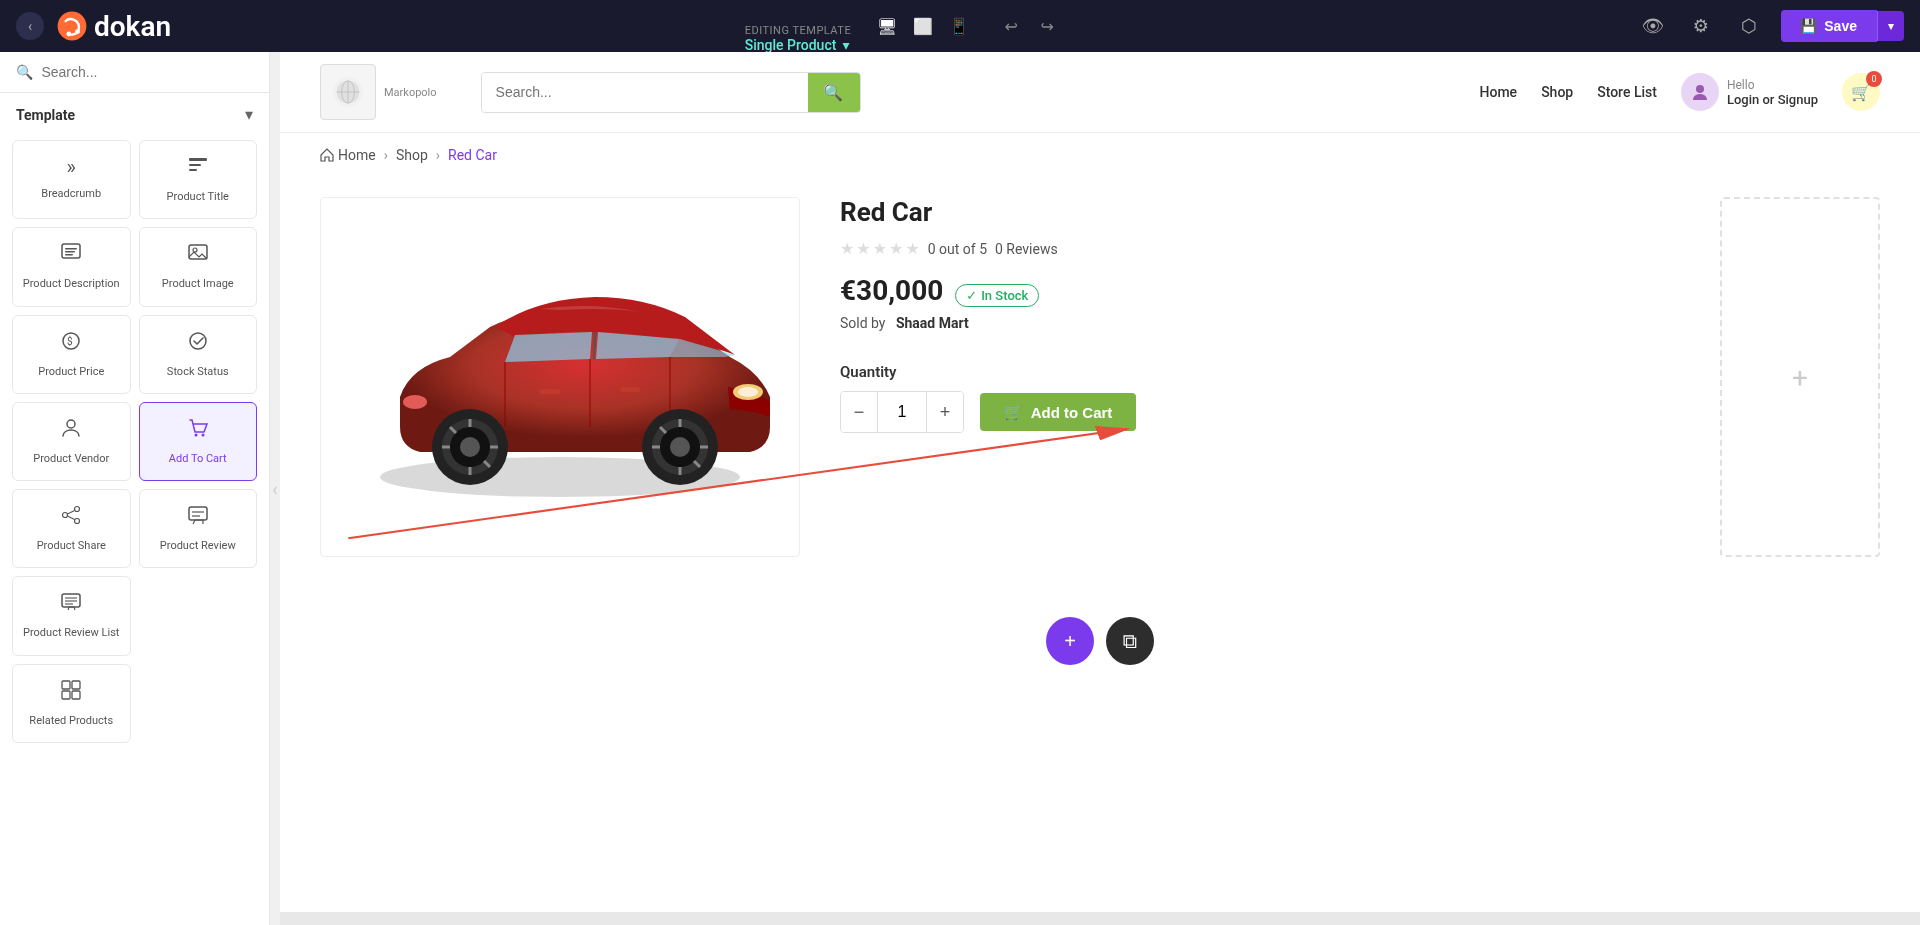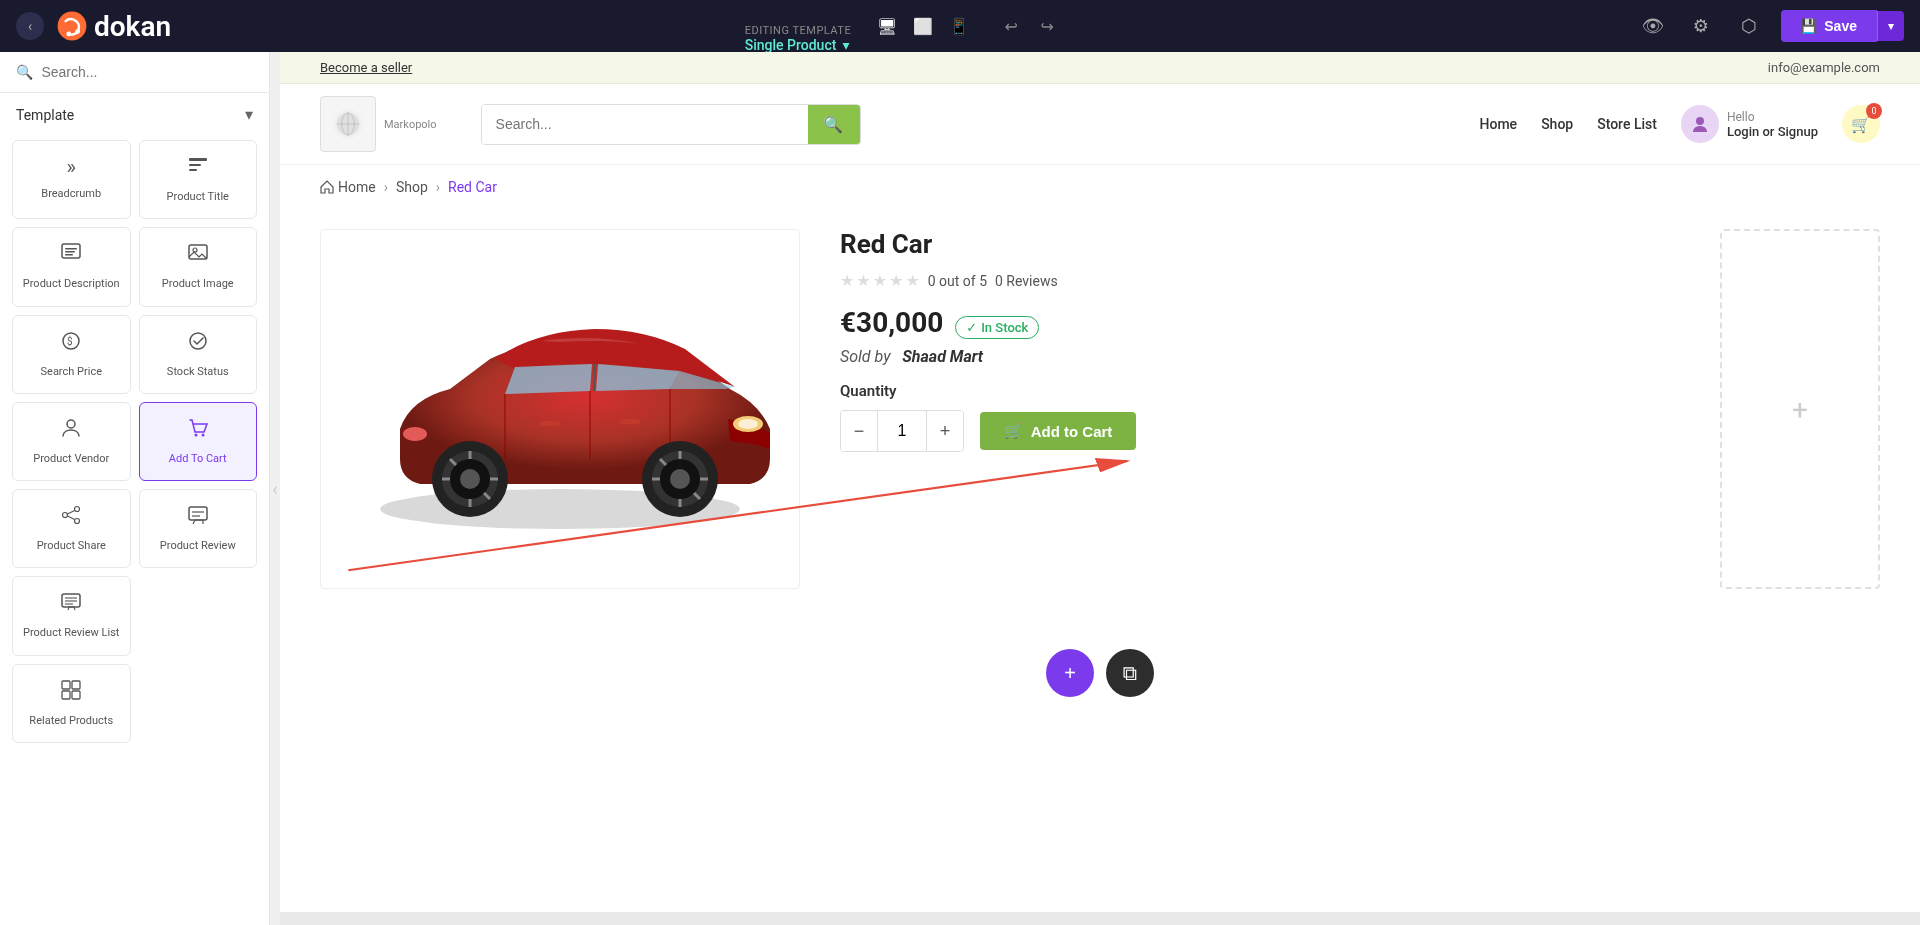--- a/index.html
+++ b/index.html
@@ -73,21 +73,21 @@
       width: 100%; border: none; outline: none; font-size: 14px; color: #666;
       background: transparent;
     }
     .search-row { display: flex; align-items: center; gap: 8px; }
     .search-icon-s { color: #999; font-size: 14px; }
 
     .sidebar-section-header {
       padding: 12px 16px 8px;
       display: flex; align-items: center; justify-content: space-between;
     }
-    .sidebar-section-title { font-size: 14px; font-weight: 400; color: #333; }
+    .sidebar-section-title { font-size: 14px; font-weight: 700; color: #333; }
 
     .sidebar-grid {
       display: grid;
       grid-template-columns: 1fr 1fr;
       gap: 8px;
       padding: 8px 12px;
     }
     .sidebar-item {
       border: 1px solid #e5e7eb;
       border-radius: 6px;
@@ -192,21 +192,21 @@
     .product-rating-row { display: flex; align-items: center; gap: 8px; margin-bottom: 16px; }
     .stars { display: flex; gap: 2px; }
     .star { color: #f5c518; font-size: 16px; }
     .star.empty { color: #ddd; }
     .rating-text { font-size: 14px; color: #555; }
     .reviews-text { font-size: 14px; color: #555; }
 
     .product-price { font-size: 28px; font-weight: 700; color: #222; margin-bottom: 8px; display: flex; align-items: flex-end; gap: 12px; }
     .in-stock-badge { font-size: 13px; color: #27ae60; display: flex; align-items: center; gap: 4px; border: 1px solid #27ae60; border-radius: 20px; padding: 3px 10px; font-weight: 500; }
 
-    .sold-by-row { font-size: 16px; color: #555; margin-bottom: 16px; font-style: italic; }
+    .sold-by-row { font-size: 14px; color: #555; margin-bottom: 32px; }
     .sold-by-name { font-weight: 700; color: #333; }
 
     .quantity-label { font-size: 15px; font-weight: 600; color: #333; margin-bottom: 10px; }
     .quantity-row { display: flex; align-items: center; gap: 16px; }
     .qty-control { display: flex; align-items: center; border: 1px solid #ddd; border-radius: 4px; overflow: hidden; }
     .qty-btn { width: 36px; height: 40px; background: white; border: none; cursor: pointer; font-size: 18px; color: #555; display: flex; align-items: center; justify-content: center; }
     .qty-input { width: 50px; height: 40px; text-align: center; border: none; border-left: 1px solid #ddd; border-right: 1px solid #ddd; font-size: 16px; outline: none; }
     .add-to-cart-btn {
       background: #7cb342; color: white; border: none; padding: 10px 24px; font-size: 15px; font-weight: 600;
       border-radius: 4px; cursor: pointer; display: flex; align-items: center; gap: 8px;
@@ -337,21 +337,21 @@
         <span class="sidebar-item-label">Product Image</span>
       </div>
 
       <div class="sidebar-item">
         <span class="sidebar-item-icon">
           <svg width="22" height="22" viewBox="0 0 22 22" fill="none">
               <circle cx="11" cy="11" r="8" stroke="#555" stroke-width="1.5" fill="none"></circle>
               <text x="7" y="15" font-size="10" fill="#555">$</text>
             </svg>
         </span>
-        <span class="sidebar-item-label">Search Price</span>
+        <span class="sidebar-item-label">Product Price</span>
       </div>
 
 
       <div class="sidebar-item">
         <span class="sidebar-item-icon">
           <svg width="22" height="22" viewBox="0 0 22 22" fill="none">
               <circle cx="11" cy="11" r="8" stroke="#555" stroke-width="1.5" fill="none"></circle>
               <path d="M7 11 L10 14 L16 8" stroke="#555" stroke-width="1.5" fill="none" stroke-linecap="round"></path>
             </svg>
         </span>
@@ -429,24 +429,20 @@
         <span class="sidebar-item-label">Related Products</span>
       </div>
     </div>
   </div>
 
   <div class="resize-handle"></div>
 
   <div class="canvas-area">
     <div class="canvas-inner">
 
-      <div class="store-topbar">
-        <span class="seller-link">Become a seller</span>
-        <span class="store-email">info@example.com</span>
-      </div>
 
       <div class="store-nav">
         <div class="store-logo-area">
           <div class="store-logo">
             <svg width="40" height="40" viewBox="0 0 40 40">
               <circle cx="20" cy="20" r="18" fill="#f0f0f0"></circle>
               <circle cx="20" cy="20" r="14" fill="#e0e0e0"></circle>
               <line x1="6" y1="20" x2="34" y2="20" stroke="#bbb" stroke-width="1"></line>
               <line x1="20" y1="6" x2="20" y2="34" stroke="#bbb" stroke-width="1"></line>
               <ellipse cx="20" cy="20" rx="8" ry="14" stroke="#bbb" stroke-width="1" fill="none"></ellipse>

